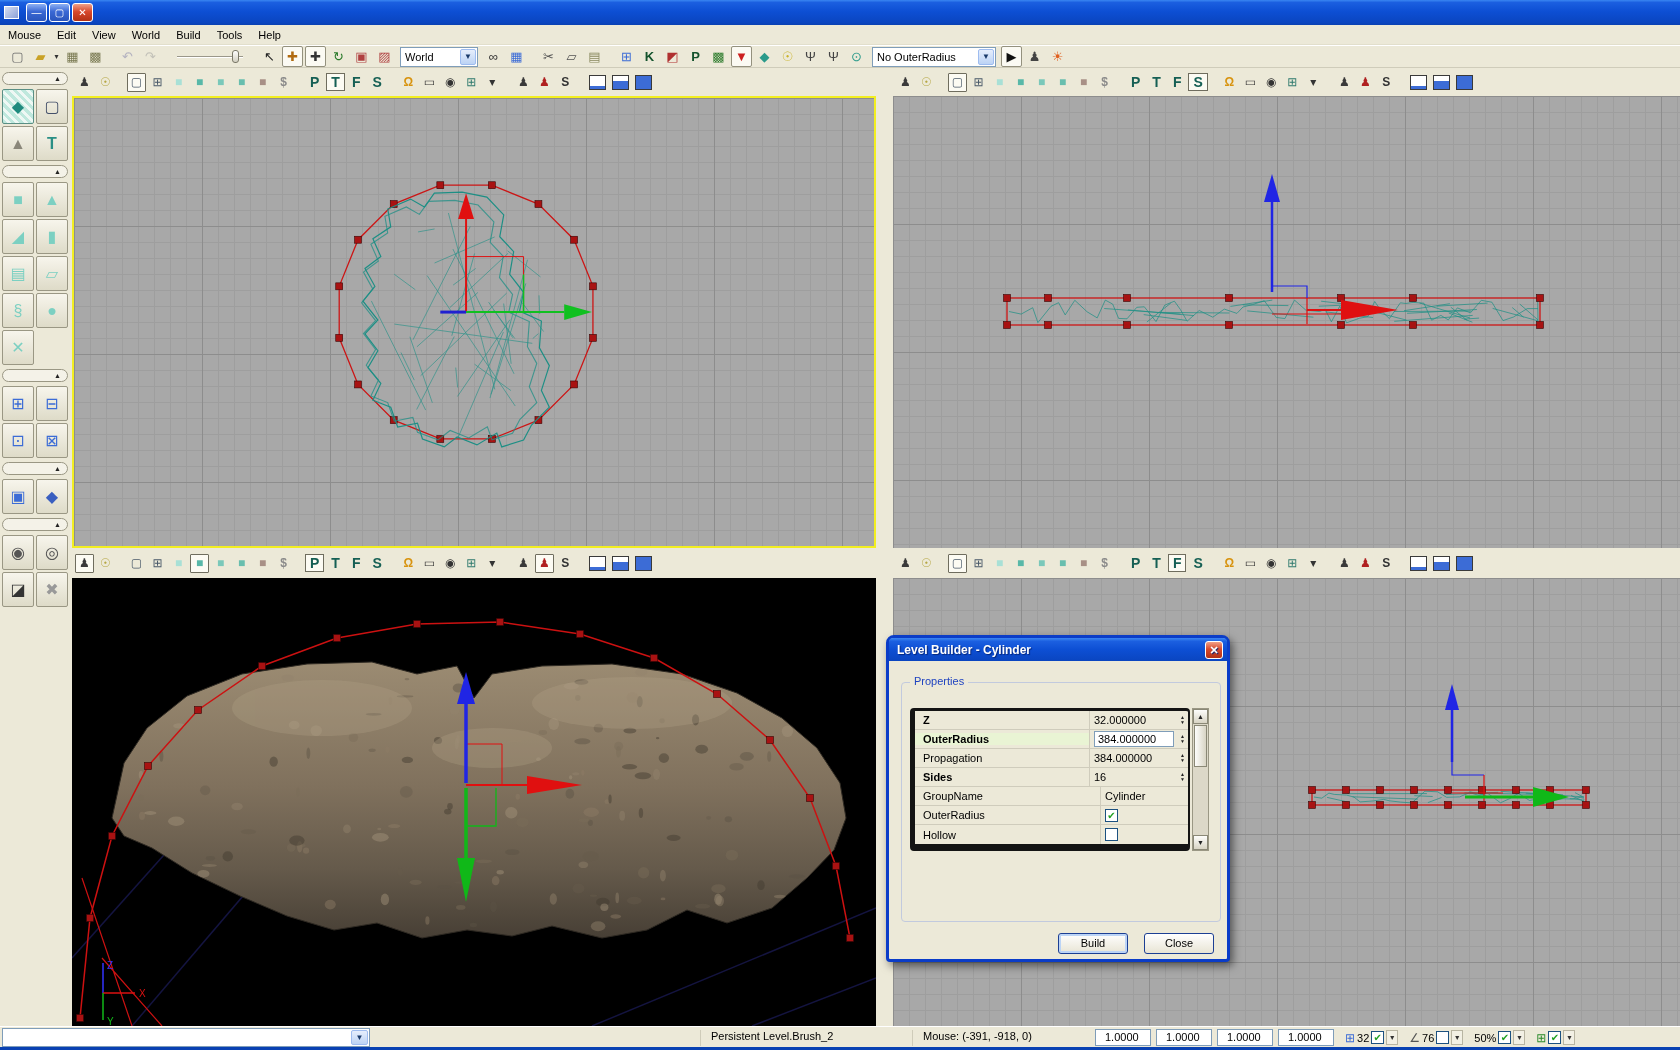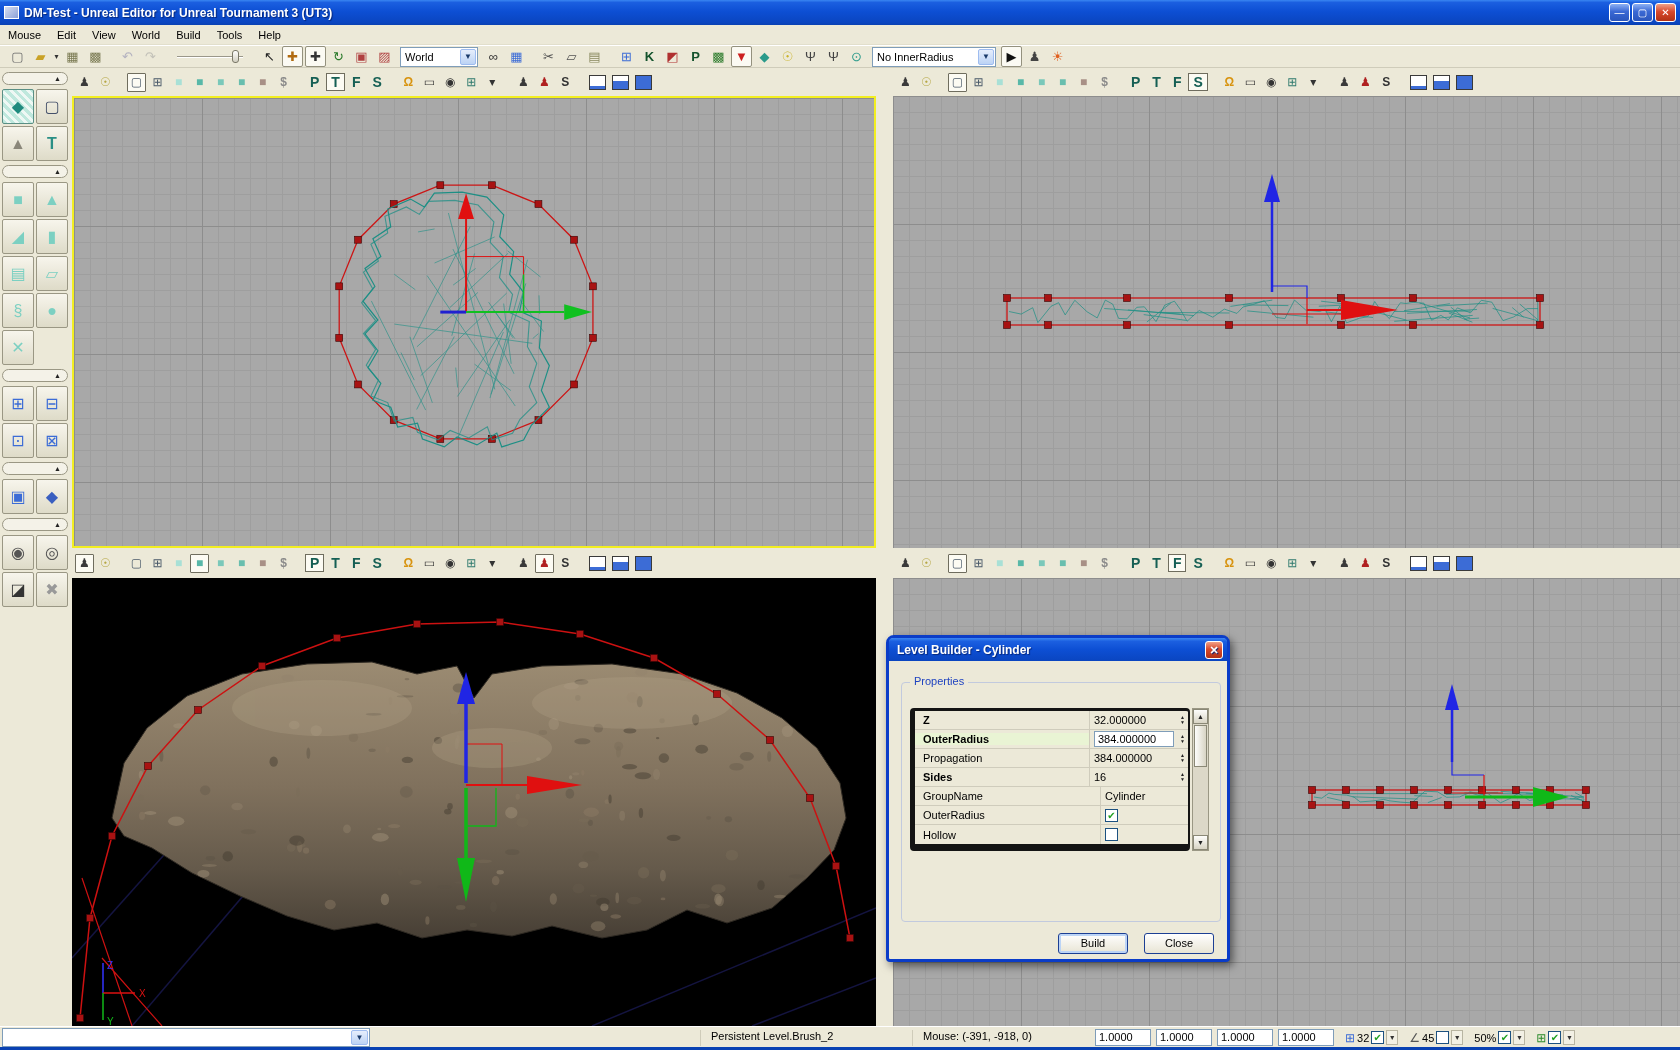--- a/index.html
+++ b/index.html
@@ -83,34 +83,33 @@
 .scrthumb{height:42px;background:linear-gradient(90deg,#fdfdfb,#d8d4c4);border:1px solid #8a8876;margin:1px}
 .xpbtn{position:absolute;top:295px;width:70px;height:21px;background:linear-gradient(#fff,#e8e4d4);border:1px solid #1c3f94;border-radius:3px;font-size:11px;text-align:center;line-height:19px}
 #btn-build{left:169px;box-shadow:inset 0 0 0 2px #bcd4f6}
 #btn-close{left:255px}
 
 #statusbar{position:absolute;left:0;top:1026px;width:1680px;height:21px;background:#ece9d8;border-top:1px solid #fff;font-size:11px}
 #statuscombo{position:absolute;left:2px;top:1px;width:368px;height:19px;background:#fff;border:1px solid #7f9db9;display:flex;align-items:center}
 #statuscombo .arr{margin-left:auto;width:17px;height:15px;margin-right:1px;background:linear-gradient(#e6eefc,#bcd3f5);border:1px solid #9ebcf0;border-radius:2px;font-size:8px;color:#1a3a6a;text-align:center;line-height:14px}
 .sb-text{position:absolute;top:3px;white-space:nowrap;border-left:1px solid #cfccba;padding-left:10px;height:16px}
 #sb-right{position:absolute;left:1095px;top:1px;height:19px;display:flex;align-items:center;gap:5px}
-.sb-field{width:56px;height:17px;background:#fff;border:1px solid #7f9db9;padding:1px 3px;font-size:11px}
+.sb-field{width:56px;height:17px;background:#fff;border:1px solid #7f9db9;padding:1px 9px;font-size:11px}
 .snapgrp{display:flex;align-items:center;gap:2px;margin-left:6px}
 .snapgrp .ic{font-size:12px}
 .chevbox{width:12px;height:15px;font-size:7px;text-align:center;line-height:14px;color:#333;border:1px solid #b8b5a2;background:#f2f0e4}
 #bluestrip{position:absolute;left:0;top:1047px;width:1680px;height:3px;background:#0941b2}
 </style>
 </head>
 <body>
 
 <div id="win">
 
   <div id="titlebar">
     <div id="appicon"></div>
-    <div id="title">DM-Test - Unreal Editor for Unreal Tournament 3 (UT3)</div>
     <div class="winbtn">—</div>
     <div class="winbtn">▢</div>
     <div class="winbtn close">✕</div>
   </div>
 
   <div id="menubar">
       <span class="menuitem">Mouse</span>
       <span class="menuitem">Edit</span>
       <span class="menuitem">View</span>
       <span class="menuitem">World</span>
@@ -156,21 +155,21 @@
       <span class="tb-btn" style="color: rgb(176, 48, 48);">◩</span>
       <span class="tb-btn" style="color: rgb(20, 83, 45); font-weight: bold;">P</span>
       <span class="tb-btn" style="color: rgb(42, 122, 42);">▩</span>
       <span class="tb-btn box" style="color: rgb(204, 32, 32);">▼</span>
       <span class="tb-btn" style="color: rgb(42, 154, 138);">◆</span>
       <span class="tb-btn" style="color: rgb(201, 178, 39);">☉</span>
       <span class="tb-btn" style="color: rgb(68, 68, 68);">Ψ</span>
       <span class="tb-btn" style="color: rgb(68, 68, 68);">Ψ</span>
       <span class="tb-btn" style="color: rgb(42, 154, 138);">⊙</span>
       <span class="xpsel" style="width: 124px;">
-        <span class="lbl">No InnerRadius</span>
+        <span class="lbl">No OuterRadius</span>
         <span class="arr">▼</span>
       </span>
       <span class="tb-btn box" style="color: rgb(17, 17, 17);">▶</span>
       <span class="tb-btn" style="color: rgb(68, 68, 68);">♟</span>
       <span class="tb-btn" style="color: rgb(224, 96, 32);">☀</span>
     </div>
 
   <div class="vptb" style="left:72px;top:68px;width:804px">
       <span class="vpt-i" style="color: rgb(58, 58, 58);">♟</span>
       <span class="vpt-i" style="color: rgb(181, 166, 66);">☉</span>
@@ -747,21 +746,21 @@
       <div class="sb-field">1.0000</div>
       <div class="sb-field">1.0000</div>
       <div class="snapgrp">
         <span class="ic" style="color:#3c6cd6">⊞</span>
         <span>32</span>
         <span class="cbx">✔</span>
         <span class="chevbox">▼</span>
       </div>
       <div class="snapgrp">
         <span class="ic" style="color:#555">∠</span>
-        <span>45</span>
+        <span>76</span>
         <span class="cbx"></span>
         <span class="chevbox">▼</span>
       </div>
       <div class="snapgrp">
         <span>50%</span>
         <span class="cbx">✔</span>
         <span class="chevbox">▼</span>
       </div>
       <div class="snapgrp">
         <span class="ic" style="color:#2a8a2a">⊞</span>

